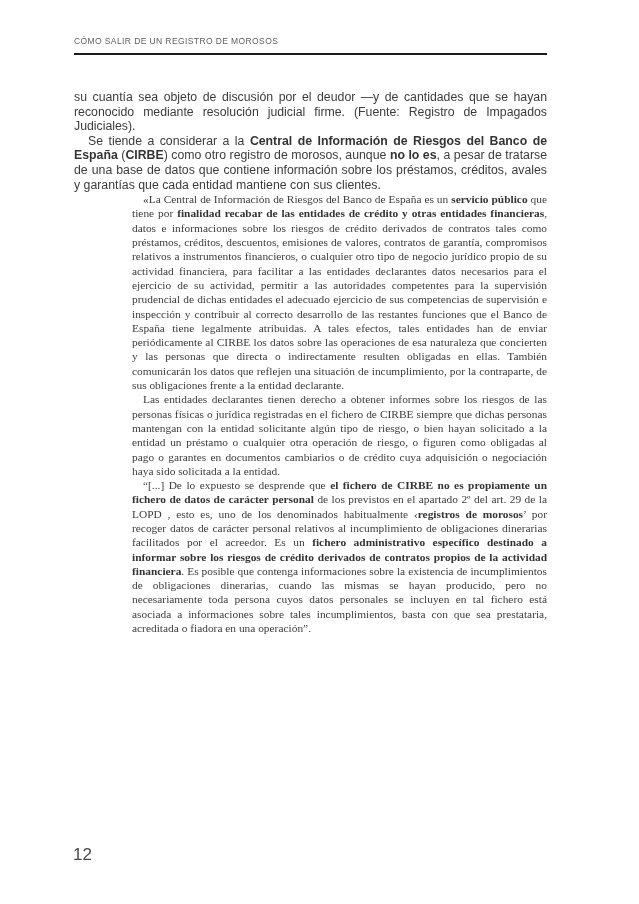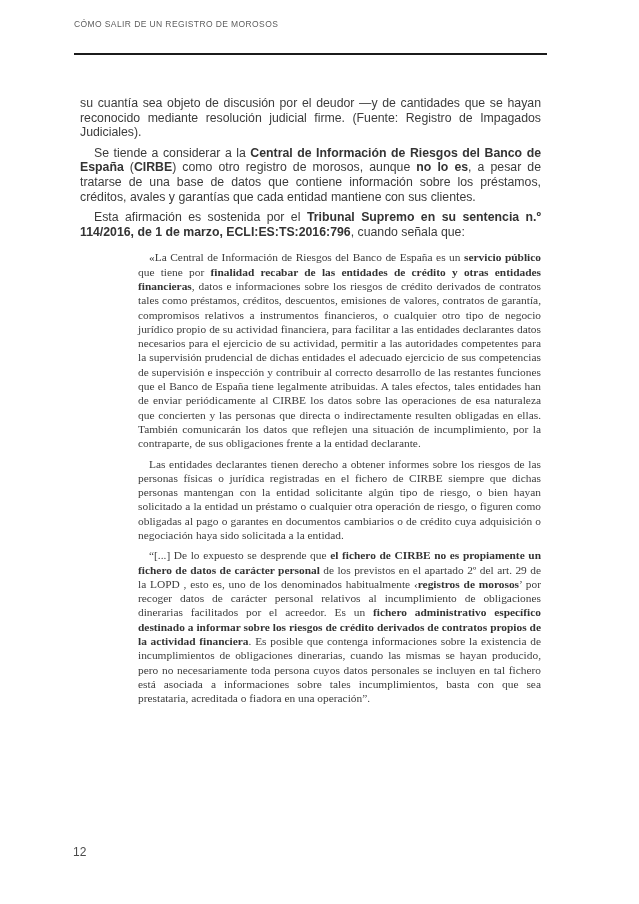--- a/index.html
+++ b/index.html
@@ -16,21 +16,21 @@
     color: #3c3c3c;
   }
   .page {
     position: absolute;
     inset: 0;
     background: #ffffff;
   }
   .running-header {
     position: absolute;
     left: 74px;
-    top: 19px;
+    top: 36px;
     width: 473px;
     font-size: 8.5px;
     letter-spacing: 0.4px;
     color: #5c5c5c;
     text-transform: uppercase;
   }
   .header-rule {
     position: absolute;
     left: 74px;
     top: 53px;
@@ -38,21 +38,21 @@
     height: 2px;
     background: #1b1b1b;
   }
   .content {
     position: absolute;
     left: 74px;
     top: 90px;
     width: 473px;
   }
   .content p {
-    margin: 6px;
+    margin: 0;
     text-align: justify;
     hyphens: auto;
     -webkit-hyphens: auto;
   }
   .body-text {
     font-size: 12.3px;
     line-height: 14.6px;
   }
   .continuation {
     margin-left: 45px;
@@ -75,40 +75,39 @@
     font-family: Liberation Serif, serif;
   }
   .b {
     font-weight: bold;
     color: #343434;
   }
   .page-number {
     position: absolute;
     left: 73px;
     top: 845px;
-    font-size: 12px;
+    font-size: 17px;
     color: #4a4a4a;
   }
 </style>
 </head>
 <body>
 
 <div class="page">
 
   <div class="running-header">CÓMO SALIR DE UN REGISTRO DE MOROSOS</div>
 
   <div class="header-rule"></div>
 
   <div class="content">
 
     <p class="body-text continuation"><span>su cuantía sea objeto de discusión por el deudor —y de cantidades que se hayan reconocido mediante resolución judicial firme. (Fuente: Registro de Impagados Judiciales).</span></p>
 
     <p class="body-text body-p"><span>Se tiende a considerar a la </span><span class="b">Central de Información de Riesgos del Banco de España</span><span> (</span><span class="b">CIRBE</span><span>) como otro registro de morosos, aunque </span><span class="b">no lo es</span><span>, a pesar de tratarse de una base de datos que contiene información sobre los préstamos, créditos, avales y garantías que cada entidad mantiene con sus clientes.</span></p>
 
-    <p class="body-text body-p last"><span>Esta afirmación es sostenida por el </span><span class="b">Tribunal Supremo en su sentencia n.º 114/2016, de 1 de marzo, ECLI:ES:TS:2016:796</span><span>, cuando señala que:</span></p>
 
     <div class="quote-block">
       <p class="quote-p"><span>«La Central de Información de Riesgos del Banco de España es un </span><span class="b">servicio público</span><span> que tiene por </span><span class="b">finalidad recabar de las entidades de crédito y otras entidades financieras</span><span>, datos e informaciones sobre los riesgos de crédito derivados de contratos tales como préstamos, créditos, descuentos, emisiones de valores, contratos de garantía, compromisos relativos a instrumentos financieros, o cualquier otro tipo de negocio jurídico propio de su actividad financiera, para facilitar a las entidades declarantes datos necesarios para el ejercicio de su actividad, permitir a las autoridades competentes para la supervisión prudencial de dichas entidades el adecuado ejercicio de sus competencias de supervisión e inspección y contribuir al correcto desarrollo de las restantes funciones que el Banco de España tiene legalmente atribuidas. A tales efectos, tales entidades han de enviar periódicamente al CIRBE los datos sobre las operaciones de esa naturaleza que concierten y las personas que directa o indirectamente resulten obligadas en ellas. También comunicarán los datos que reflejen una situación de incumplimiento, por la contraparte, de sus obligaciones frente a la entidad declarante.</span></p>
       <p class="quote-p"><span>Las entidades declarantes tienen derecho a obtener informes sobre los riesgos de las personas físicas o jurídica registradas en el fichero de CIRBE siempre que dichas personas mantengan con la entidad solicitante algún tipo de riesgo, o bien hayan solicitado a la entidad un préstamo o cualquier otra operación de riesgo, o figuren como obligadas al pago o garantes en documentos cambiarios o de crédito cuya adquisición o negociación haya sido solicitada a la entidad.</span></p>
       <p class="quote-p"><span>“[...] De lo expuesto se desprende que </span><span class="b">el fichero de CIRBE no es propiamente un fichero de datos de carácter personal</span><span> de los previstos en el apartado 2º del art. 29 de la LOPD , esto es, uno de los denominados habitualmente ‹</span><span class="b">registros de morosos</span><span>’ por recoger datos de carácter personal relativos al incumplimiento de obligaciones dinerarias facilitados por el acreedor. Es un </span><span class="b">fichero administrativo específico destinado a informar sobre los riesgos de crédito derivados de contratos propios de la actividad financiera</span><span>. Es posible que contenga informaciones sobre la existencia de incumplimientos de obligaciones dinerarias, cuando las mismas se hayan producido, pero no necesariamente toda persona cuyos datos personales se incluyen en tal fichero está asociada a informaciones sobre tales incumplimientos, basta con que sea prestataria, acreditada o fiadora en una operación”.</span></p>
     </div>
 
   </div>
 
   <div class="page-number">12</div>

